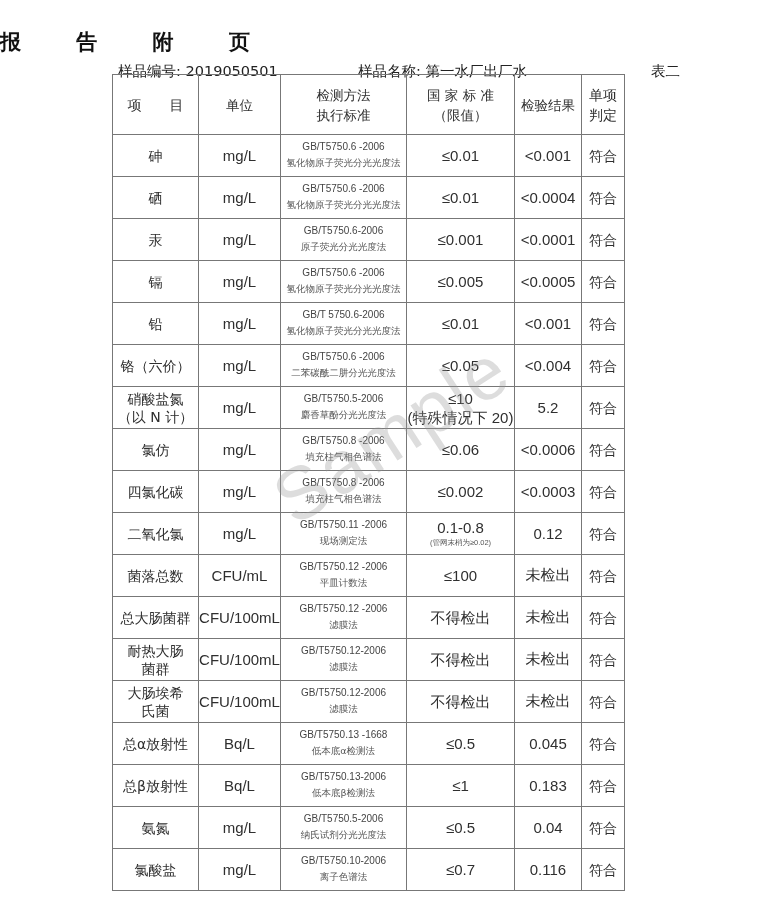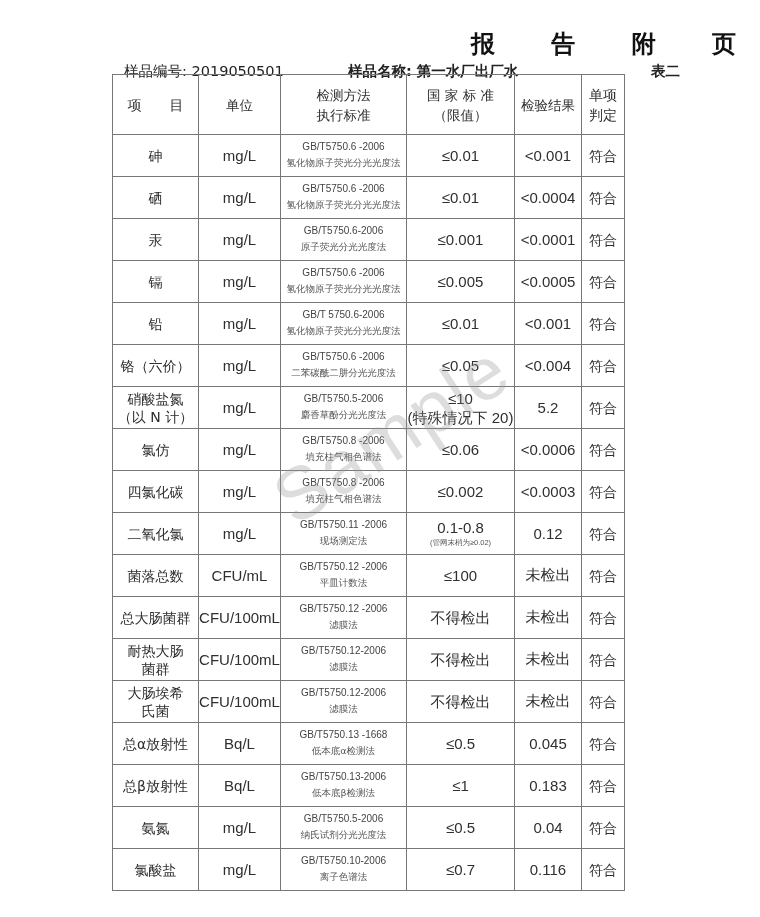--- a/index.html
+++ b/index.html
@@ -1,24 +1,24 @@
 <!DOCTYPE html>
 <html><head>
 <meta charset="utf-8">
 <style>
   html, body { margin:0; padding:0; background:#ffffff; }
   body { width:760px; height:917px; position:relative; overflow:hidden;
          font-family:"DejaVu Sans", sans-serif; color:#2a2a2a; }
-  .title { position:absolute; top:28px; left:0; width:760px; text-align:right;
-           font-size:24px; font-weight:bold; letter-spacing:24px; color:#111; }
+  .title { position:absolute; top:28px; left:0; width:760px; text-align:left;
+           font-size:21px; font-weight:bold; letter-spacing:24px; color:#111; }
   .meta { position:absolute; top:62px; left:112px; width:560px; height:20px; font-size:14.5px; color:#222; }
-  .meta span { position:absolute; top:0; white-space:nowrap;margin-left:6px; }
+  .meta span { position:absolute; top:0; white-space:nowrap; }
   .meta .no { left:6px; }
-  .meta .name { left:230px;font-weight:bold; }
-  .meta .tbl { right:-8px;font-weight:bold; }
+  .meta .name { left:246px; }
+  .meta .tbl { right:-8px; }
   table { position:absolute; top:74px; left:112px; border-collapse:collapse;
           table-layout:fixed; width:507px; }
   td, th { border:1px solid #777; text-align:center; vertical-align:middle; padding:0;
            font-weight:normal; color:#2f2f2f; }
   th { height:59px; font-size:13.5px; line-height:20px; }
   td { height:41px; }
   .c1 { width:85px; font-size:14px; line-height:18px; }
   .c2 { width:81px; font-size:15px; font-family:"Liberation Sans", sans-serif;margin-left:20px; }
   .c3 { width:125px; }
   .c4 { width:107px; font-size:15px; font-family:"Liberation Sans", sans-serif; line-height:19px; }

